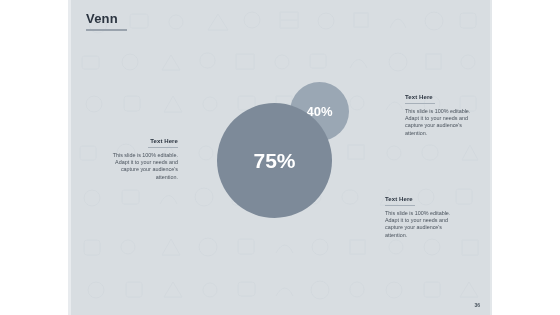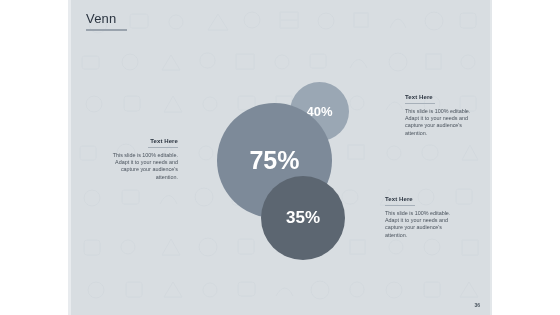--- a/index.html
+++ b/index.html
@@ -22,39 +22,39 @@
     position:absolute;left:0;top:0;width:424px;height:315px;
     opacity:.5;
     pointer-events:none;
   }
   .edge-l{position:absolute;left:0;top:0;width:3px;height:315px;background:#e8ebee;}
   .edge-r{position:absolute;right:0;top:0;width:2px;height:315px;background:#e3e7ea;}
 
   
   .title-wrap{position:absolute;left:18px;top:12px;}
   .title{
-    font-size:13px;font-weight:normal;color:#2b3440;
+    font-size:13px;font-weight:bold;color:#2b3440;
     letter-spacing:.2px;line-height:14px;
     font-family:"Liberation Sans", sans-serif;
   }
   .title-rule{
     margin-top:3px;width:41px;height:2px;background:#9aa3ad;
   }
 
   
   .circle{
     position:absolute;border-radius:50%;
     display:flex;align-items:center;justify-content:center;
     color:#ffffff;font-weight:bold;
     font-family:"Liberation Sans", sans-serif;
   }
   .c-75{
     left:149px;top:103px;width:115px;height:115px;
     background:#7d8a99;
-    font-size:25px;z-index:2;
+    font-size:21px;z-index:2;
   }
   .c-25{
     left:222px;top:82px;width:59px;height:59px;
     background:#9aa7b4;
     font-size:13px;z-index:1;
   }
   .c-35{
     left:193px;top:176px;width:84px;height:84px;
     background:#5c6671;
     font-size:17px;z-index:3;
@@ -194,23 +194,20 @@
       <div class="title">Venn</div>
       <div class="title-rule"></div>
     </div>
 
     <div class="circle c-25">
       <span>40%</span>
     </div>
     <div class="circle c-75">
       <span>75%</span>
     </div>
-    <div class="circle c-35">
-      <span>35%</span>
-    </div>
 
     <div class="tb tb-left">
       <div class="hd">Text Here</div>
       <div class="rule"></div>
       <div class="bd">This slide is 100% editable. Adapt it to your needs and capture your audience's attention.</div>
     </div>
 
     <div class="tb tb-rt">
       <div class="hd">Text Here</div>
       <div class="rule"></div>

